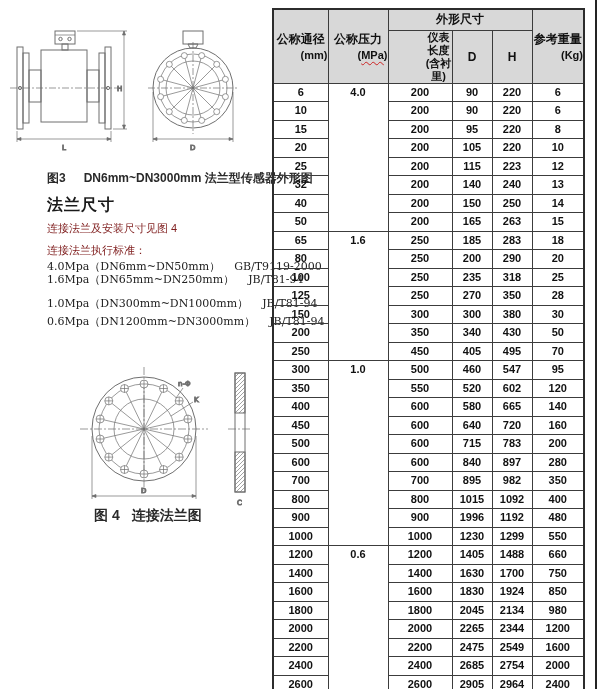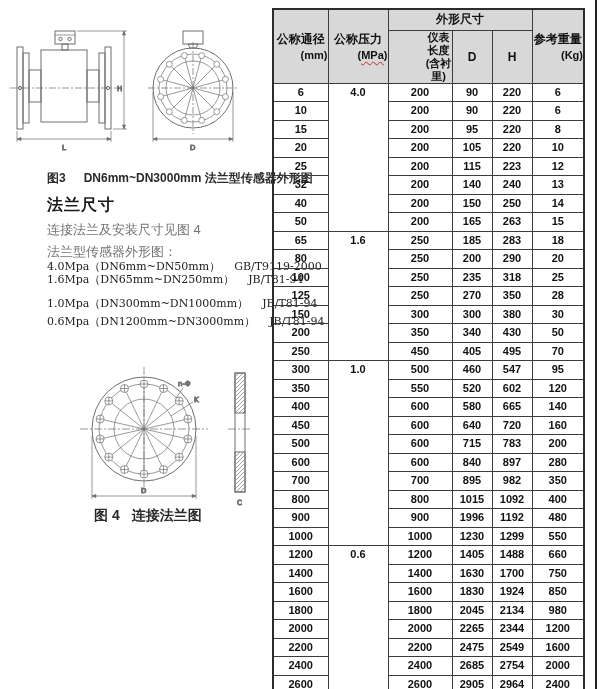--- a/index.html
+++ b/index.html
@@ -9,21 +9,21 @@
     font-family:"Liberation Sans", sans-serif; color:#1a1a1a; overflow:hidden;
   }
   
   .abs { position:absolute; }
   .fig-caption { font-weight:bold; color:#2a2a2a; white-space:nowrap; }
   #caption3 { left:47px; top:170px; font-size:12px; }
   #caption3 .gap { display:inline-block; width:18px; }
   #caption4 { left:82px; top:507px; font-size:14px;margin-left:12px; }
   #caption4 .gap { display:inline-block; width:12px; }
   #flange-heading { left:47px; top:195px; font-size:16px; font-weight:bold; letter-spacing:1px; }
-  .body-line { left:47px; font-size:13px; color:#737373; white-space:nowrap; }
+  .body-line { left:47px; font-size:11px; color:#7f1d1d; white-space:nowrap; }
   #intro { top:221px; }
   #std-title { top:243px; }
   .std-line { position:absolute; left:47px; font-size:11px; color:#222;
     font-family:"DejaVu Serif", serif; white-space:nowrap; }
   .std-line .std { margin-left:14px; }
   svg text { font-family:"DejaVu Sans", sans-serif; fill:#555; }
   
   .dims-table-wrap { position:absolute; left:272px; top:8px; width:269px; }
   table { border-collapse:collapse; table-layout:fixed; width:311px;
     border:2px solid #2c2c2c; }
@@ -137,21 +137,21 @@
       <text x="190" y="142" font-size="7">D</text>
     </g>
   </svg>
 
   <div class="abs fig-caption" id="caption3">
     <span>图3</span><span class="gap"></span><span>DN6mm~DN3000mm 法兰型传感器外形图</span>
   </div>
 
   <div class="abs" id="flange-heading">法兰尺寸</div>
   <div class="abs body-line" id="intro">连接法兰及安装尺寸见图 4</div>
-  <div class="abs body-line" id="std-title">法兰型传感器外形图：</div>
+  <div class="abs body-line" id="std-title">连接法兰执行标准：</div>
 
   <div class="std-line" style="top:259px">
     <span>4.0Mpa（DN6mm~DN50mm）</span><span class="std">GB/T9119-2000</span>
   </div>
   <div class="std-line" style="top:272px">
     <span>1.6Mpa（DN65mm~DN250mm）</span><span class="std">JB/T81-94</span>
   </div>
   <div class="std-line" style="top:296px">
     <span>1.0Mpa（DN300mm~DN1000mm）</span><span class="std">JB/T81-94</span>
   </div>

